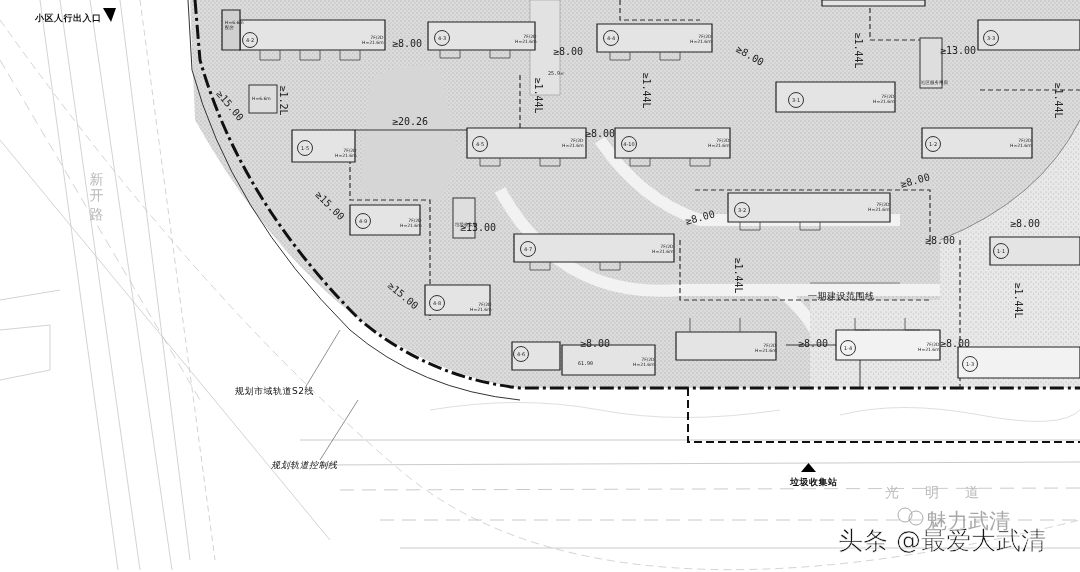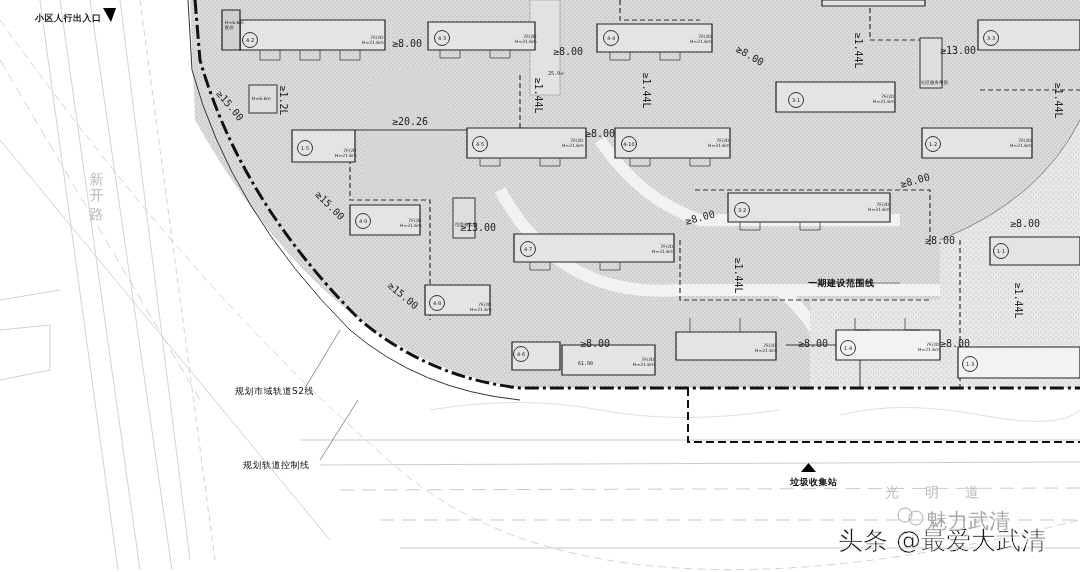--- a/index.html
+++ b/index.html
@@ -161,22 +161,22 @@
   <polygon points="103,8 116,8 111,22" fill="#000"></polygon>
   <polygon points="801,472 816,472 808.5,463" fill="#000"></polygon>
 
   <circle cx="905" cy="515" r="7" fill="none" stroke="#aaa" stroke-width="1"></circle>
   <circle cx="916" cy="518" r="7" fill="none" stroke="#aaa" stroke-width="1"></circle>
 </svg>
 
 <div class="lbl" style="left:35px;top:12px;">小区人行出入口</div>
 <div class="lbl" style="left:790px;top:476px;">垃圾收集站</div>
 <div class="lbl" style="left:235px;top:385px;font-weight:normal;">规划市域轨道S2线</div>
-<div class="lbl" style="left:243px;top:459px;font-weight:normal;">规划轨道控制线</div>
-<div class="lbl" style="left:808px;top:277px;font-weight:bold;">一期建设范围线</div>
+<div class="lbl" style="left:271px;top:459px;font-weight:normal;font-style:italic;">规划轨道控制线</div>
+<div class="lbl" style="left:808px;top:290px;font-weight:normal;">一期建设范围线</div>
 
 <div class="road road-v" style="left:88px;top:160px;">新开路</div>
 <div class="road road-h" style="left:885px;top:484px;">光明道</div>
 
 <div class="dim" style="left:392px;top:38px;">≥8.00</div>
 <div class="dim" style="left:553px;top:46px;">≥8.00</div>
 <div class="dim" style="left:735px;top:50px;transform:rotate(30deg);">≥8.00</div>
 <div class="dim" style="left:392px;top:116px;">≥20.26</div>
 <div class="dim" style="left:585px;top:128px;">≥8.00</div>
 <div class="dim" style="left:685px;top:212px;transform:rotate(-15deg);">≥8.00</div>

